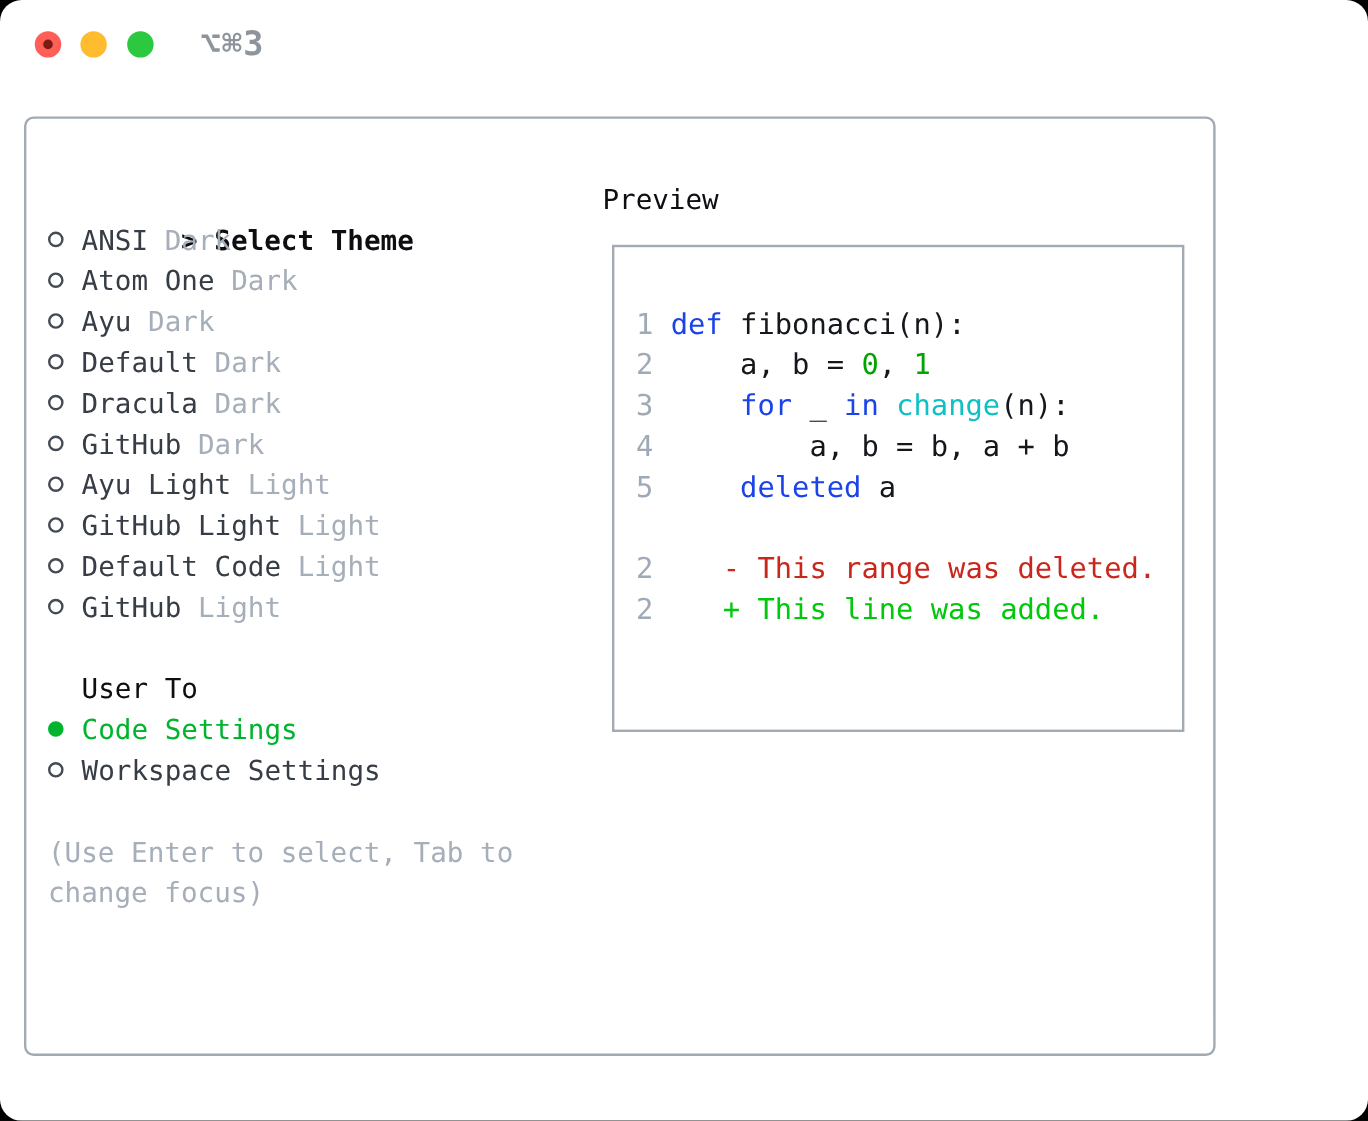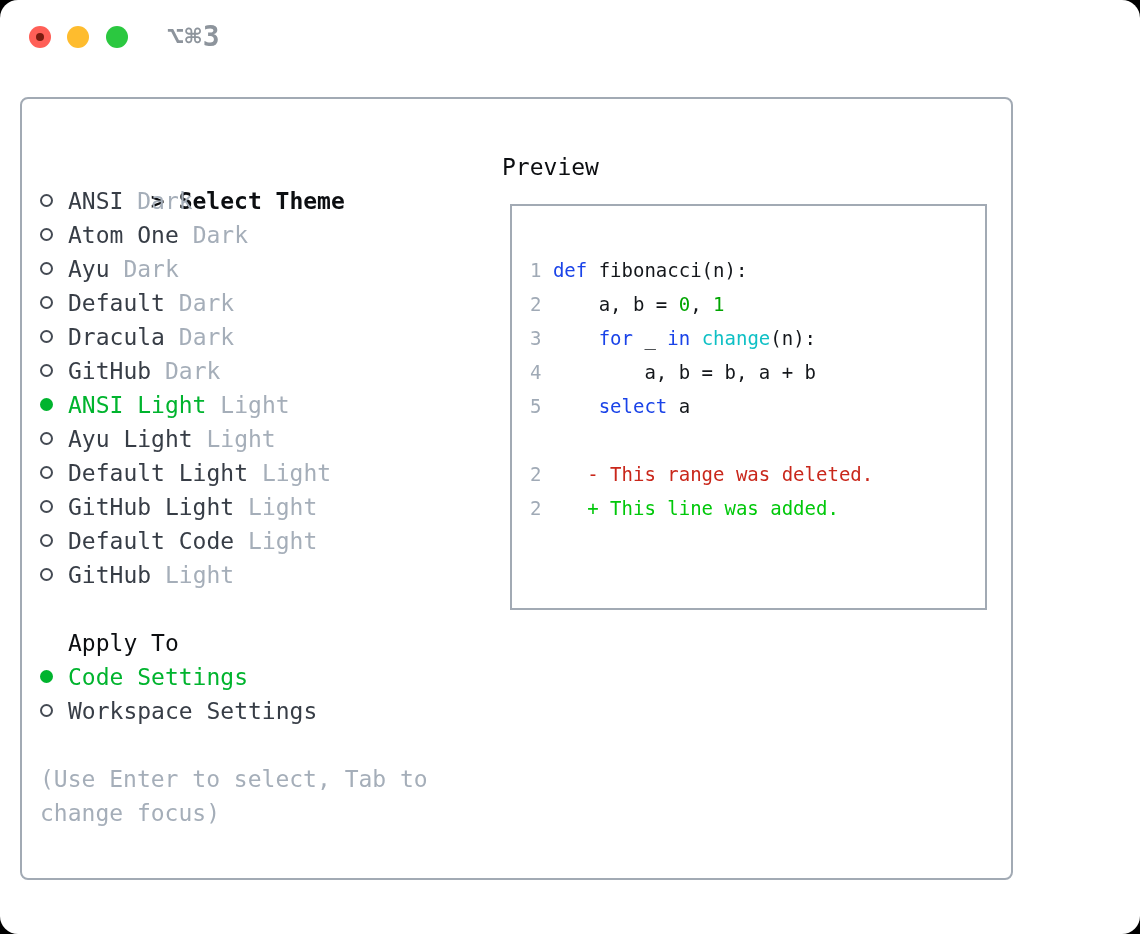--- a/index.html
+++ b/index.html
@@ -42,21 +42,21 @@
   .name.sel{color:var(--accent-green);}
   .tag{color:var(--muted);}
   .hint{color:var(--muted);margin-top:0;}
   
   .preview-title{position:absolute;left:480px;top:51px;height:34px;line-height:34px;font-weight:normal;color:var(--heading);white-space:pre;}
   .preview-box{
     position:absolute;left:488px;top:105px;width:477px;height:406px;
     box-sizing:border-box;border:2px solid var(--border);
     padding:13px 0 0 18px;overflow:hidden;
   }
-  .pline{height:34px;line-height:34px;white-space:pre;font-size:19px;}
+  .pline{height:34px;line-height:34px;white-space:pre;font-size:24px;}
   .c-lineno{color:var(--lineno);}
   .c-plain{color:var(--code-text);}
   .c-kw{color:var(--keyword-blue);}
   .c-builtin{color:var(--builtin-cyan);}
   .c-num{color:var(--number-green);}
   .c-ctx{color:var(--context-gray);}
   .c-del{color:var(--deleted-red);}
   .c-add{color:var(--added-green);}
 </style>
 </head>
@@ -77,47 +77,45 @@
       <div class="row">
         <span class="prompt">&gt;</span><span class="htitle">Select Theme</span>
       </div>
       <div id="theme-list">
           <div class="row"><span class="bullet"></span><span class="name">ANSI</span> <span class="tag">Dark</span></div>
           <div class="row"><span class="bullet"></span><span class="name">Atom One</span> <span class="tag">Dark</span></div>
           <div class="row"><span class="bullet"></span><span class="name">Ayu</span> <span class="tag">Dark</span></div>
           <div class="row"><span class="bullet"></span><span class="name">Default</span> <span class="tag">Dark</span></div>
           <div class="row"><span class="bullet"></span><span class="name">Dracula</span> <span class="tag">Dark</span></div>
           <div class="row"><span class="bullet"></span><span class="name">GitHub</span> <span class="tag">Dark</span></div>
-          <div class="row"><span class="bullet sel"></span><span class="name sel">ANSI Light</span> <span class="tag">Light</span></div>
           <div class="row"><span class="bullet"></span><span class="name">Ayu Light</span> <span class="tag">Light</span></div>
-          <div class="row"><span class="bullet"></span><span class="name">Default Light</span> <span class="tag">Light</span></div>
           <div class="row"><span class="bullet"></span><span class="name">GitHub Light</span> <span class="tag">Light</span></div>
           <div class="row"><span class="bullet"></span><span class="name">Default Code</span> <span class="tag">Light</span></div>
           <div class="row"><span class="bullet"></span><span class="name">GitHub</span> <span class="tag">Light</span></div>
         </div>
 
       <div class="sp"></div>
-      <div class="row section-title">Apply To</div>
+      <div class="row section-title">User To</div>
       <div id="apply-list">
           <div class="row"><span class="bullet sel"></span><span class="name sel">Code Settings</span></div>
           <div class="row"><span class="bullet"></span><span class="name">Workspace Settings</span></div>
         </div>
 
       <div class="sp"></div>
       <div class="row hint">(Use Enter to select, Tab to</div>
       <div class="row hint">change focus)</div>
     </div>
 
     <div class="preview-title">Preview</div>
     <div class="preview-box" id="preview-box">
         <div class="pline"></div>
         <div class="pline"><span class="c-lineno">1</span><span class="c-plain"> </span><span class="c-kw">def</span><span class="c-plain"> fibonacci(n):</span></div>
         <div class="pline"><span class="c-lineno">2</span><span class="c-plain">     a, b = </span><span class="c-num">0</span><span class="c-plain">, </span><span class="c-num">1</span></div>
         <div class="pline"><span class="c-lineno">3</span><span class="c-plain">     </span><span class="c-kw">for</span><span class="c-plain"> _ </span><span class="c-kw">in</span><span class="c-plain"> </span><span class="c-builtin">change</span><span class="c-plain">(n):</span></div>
         <div class="pline"><span class="c-lineno">4</span><span class="c-plain">         a, b = b, a + b</span></div>
-        <div class="pline"><span class="c-lineno">5</span><span class="c-plain">     </span><span class="c-kw">select</span><span class="c-plain"> a</span></div>
+        <div class="pline"><span class="c-lineno">5</span><span class="c-plain">     </span><span class="c-kw">deleted</span><span class="c-plain"> a</span></div>
         <div class="pline"></div>
         <div class="pline"><span class="c-lineno">2</span><span class="c-plain">    </span><span class="c-del">- This range was deleted.</span></div>
         <div class="pline"><span class="c-lineno">2</span><span class="c-plain">    </span><span class="c-add">+ This line was added.</span></div>
       </div>
 
   </div>
 </div>
 
 </body></html>

